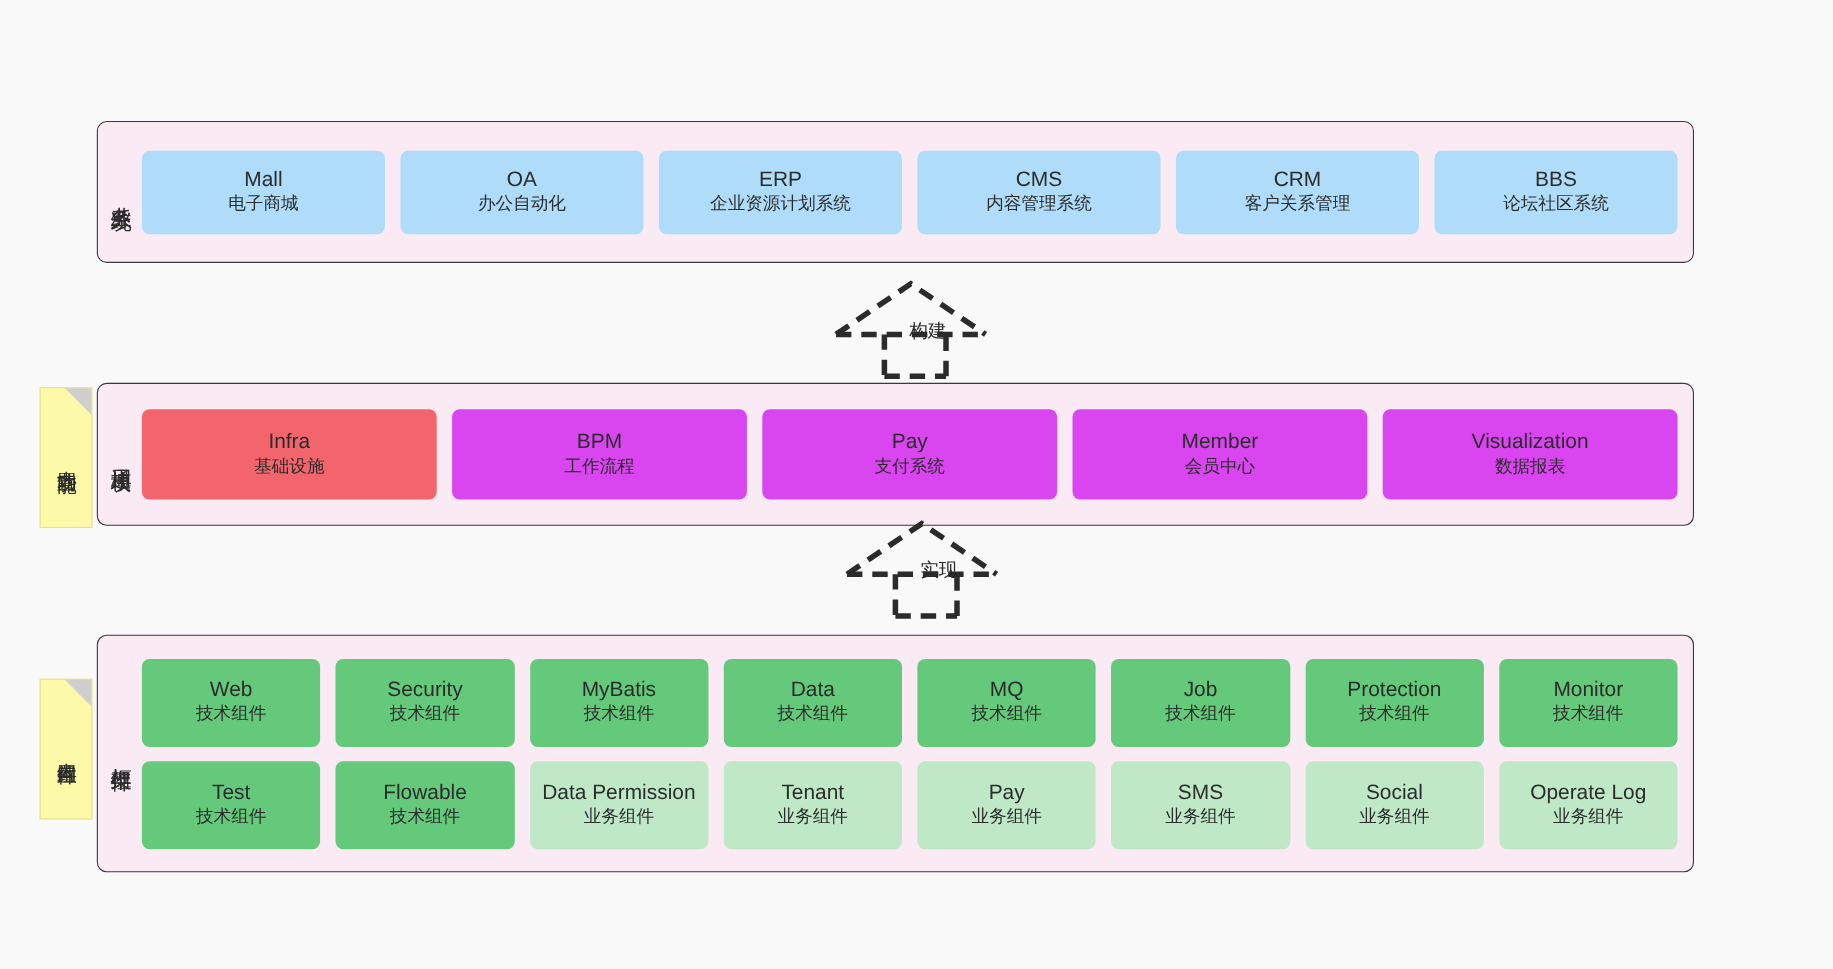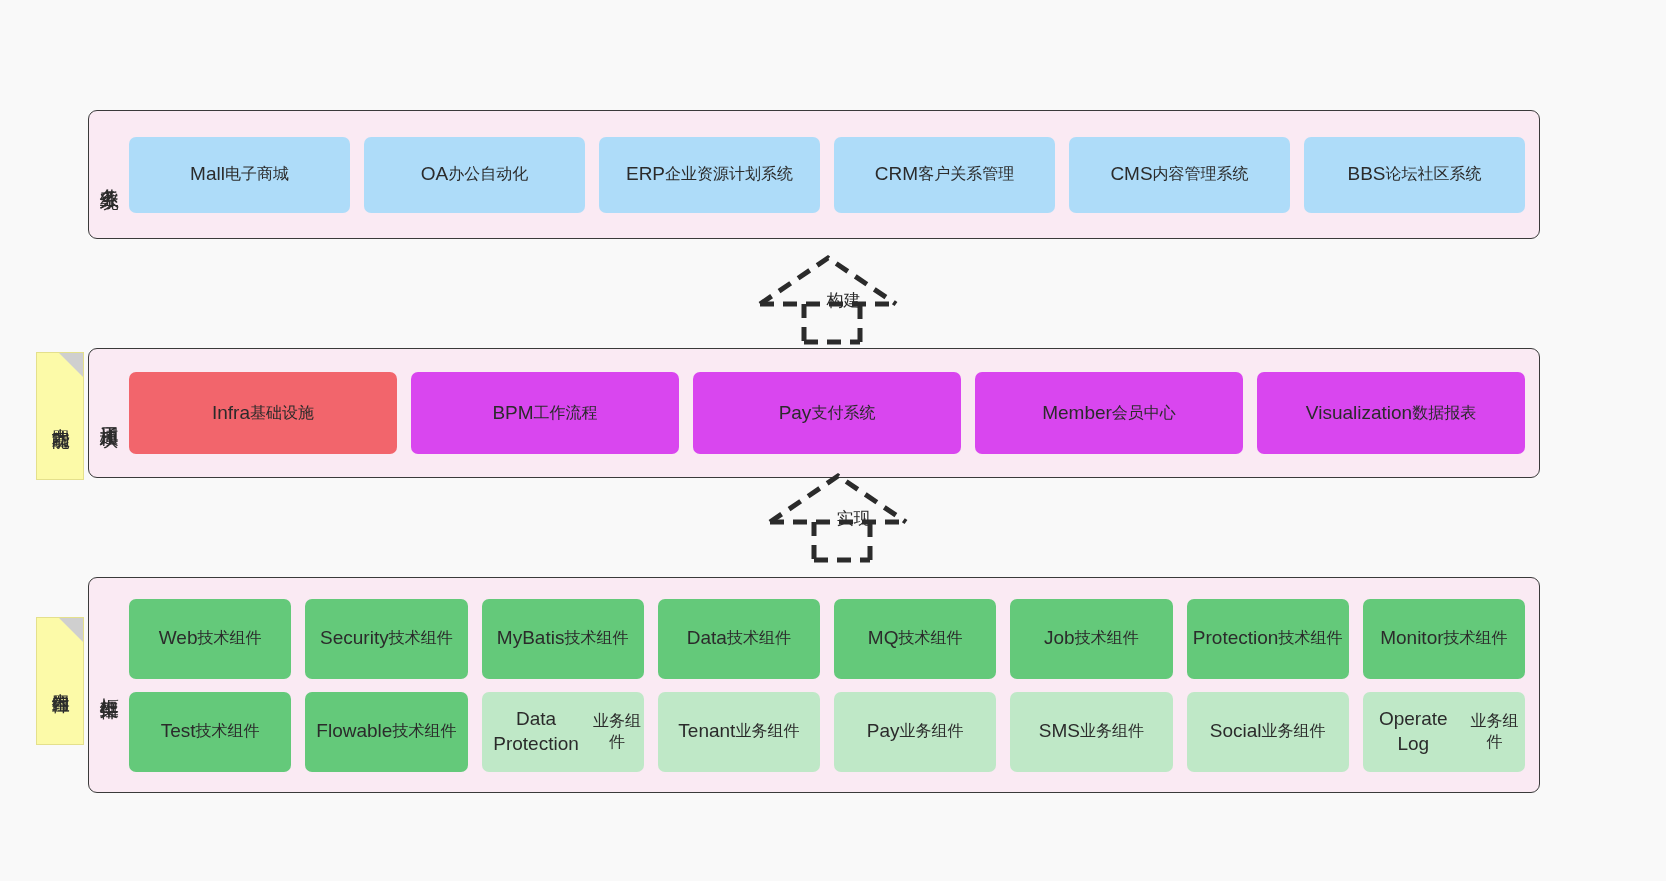--- a/index.html
+++ b/index.html
@@ -52,21 +52,21 @@
     display: flex;
     gap: 14px;
   }
   .row + .row { margin-top: 13px; }
 
   
   .card {
     flex: 1 1 0;
     border-radius: 7px;
     display: flex;
-    flex-direction: row;
+    flex-direction: column;
     align-items: center;
     justify-content: center;
     text-align: center;
     color: #2b2b2b;
     line-height: 1.3;
     user-select: none;
   }
   .card .t1 { font-size: 19px; }
   .card .t2 { font-size: 16px; }
 
@@ -146,26 +146,26 @@
         </div>
         <div class="card">
           <span class="t1">OA</span>
           <span class="t2">办公自动化</span>
         </div>
         <div class="card">
           <span class="t1">ERP</span>
           <span class="t2">企业资源计划系统</span>
         </div>
         <div class="card">
+          <span class="t1">CMS</span>
+          <span class="t2">内容管理系统</span>
+        </div>
+        <div class="card">
           <span class="t1">CRM</span>
           <span class="t2">客户关系管理</span>
-        </div>
-        <div class="card">
-          <span class="t1">CMS</span>
-          <span class="t2">内容管理系统</span>
         </div>
         <div class="card">
           <span class="t1">BBS</span>
           <span class="t2">论坛社区系统</span>
         </div>
       </div>
     </div>
   </div>
 
   <div class="arrow" id="arrow-build">
@@ -254,21 +254,21 @@
       <div class="row fw-row">
         <div class="card c-green">
           <span class="t1">Test</span>
           <span class="t2">技术组件</span>
         </div>
         <div class="card c-green">
           <span class="t1">Flowable</span>
           <span class="t2">技术组件</span>
         </div>
         <div class="card c-lgreen">
-          <span class="t1">Data Protection</span>
+          <span class="t1">Data Permission</span>
           <span class="t2">业务组件</span>
         </div>
         <div class="card c-lgreen">
           <span class="t1">Tenant</span>
           <span class="t2">业务组件</span>
         </div>
         <div class="card c-lgreen">
           <span class="t1">Pay</span>
           <span class="t2">业务组件</span>
         </div>

